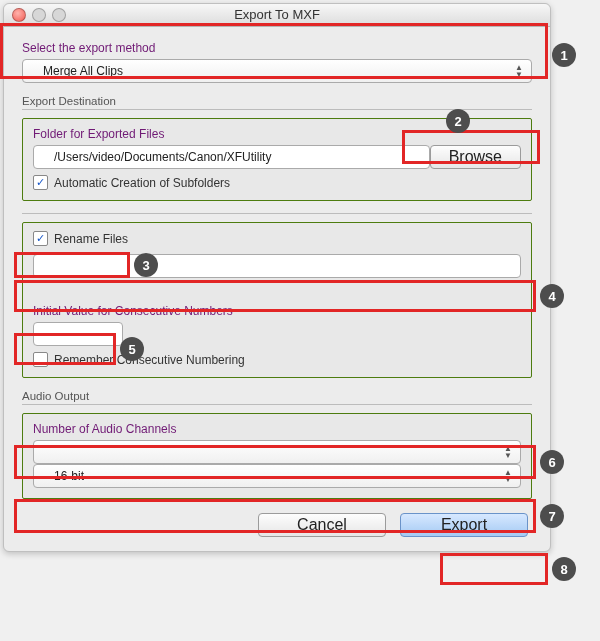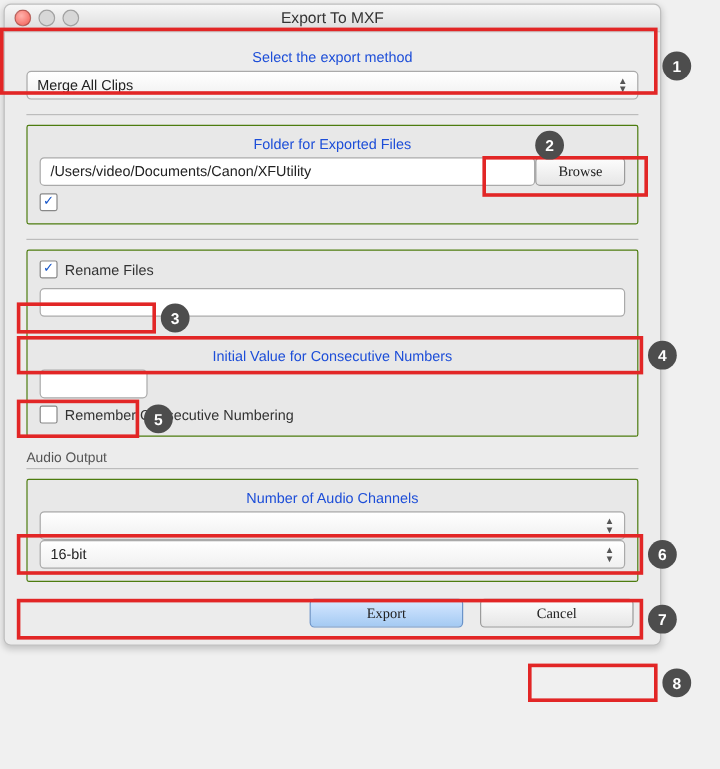--- a/index.html
+++ b/index.html
@@ -49,24 +49,23 @@
     border-radius: 50%;
     border: 1px solid rgba(0,0,0,0.25);
     background: #d7d7d7;
   }
   .tl-red { background: radial-gradient(circle at 40% 35%, #ffb3ad, #f25b52); }
   .content {
     padding: 14px 18px 14px 18px;
     box-sizing: border-box;
   }
   .label {
-    color: #1d4ed8;
+    color: #701a75;
     margin-bottom: 4px;
     font-size: 12px;
-    text-align: center;
   }
   .section {
     margin-top: 12px;
   }
   .legend {
     color: #555;
     font-size: 11.5px;
     margin-bottom: 2px;
   }
   hr.sep {
@@ -83,21 +82,21 @@
   }
   .select-box, .text-input {
     width: 100%;
     height: 24px;
     border: 1px solid #aaa;
     border-radius: 4px;
     background: linear-gradient(#ffffff,#f0f0f0);
     box-sizing: border-box;
     display: flex;
     align-items: center;
-    padding: 0 8px;
+    padding: 0 20px;
     font-size: 12px;
     color: #222;
     position: relative;
   }
   .select-box .arrows {
     position: absolute;
     right: 4px;
     top: 2px;
     width: 16px;
     height: 18px;
@@ -116,27 +115,26 @@
     display: flex;
     align-items: flex-end;
     gap: 0;
   }
   .btn {
     height: 22px;
     padding: 0 18px;
     border: 1px solid #9b9b9b;
     border-radius: 4px;
     background: linear-gradient(#fdfdfd,#e6e6e6);
-    font-size: 12px;
+    font-size: 16px;
     color: #222;
     white-space: nowrap;
     display:inline-flex;
     align-items:center;
     justify-content:center;
-    font-family:Liberation Serif, serif;
   }
   .btn.primary {
     background: linear-gradient(#d7e8ff,#a4caf3);
     border-color: #6a93c9;
   }
   .checkbox-row {
     display: flex;
     align-items: center;
     gap: 6px;
     margin-top: 6px;
@@ -206,33 +204,35 @@
 
   <div class="content" style="position:relative;">
 
     <div class="label">Select the export method</div>
     <div class="select-box">
       <span>Merge All Clips</span>
       <span class="arrows">▲<br>▼</span>
     </div>
 
     <div class="section">
+      <div class="legend">Export Destination</div>
       <hr class="sep">
       <div class="fieldset">
         <div class="label">Folder for Exported Files</div>
         <div class="row-flex">
           <div class="text-input" style="flex:1;">
             <span>/Users/video/Documents/Canon/XFUtility</span>
           </div>
           <div class="btn">
             <span>Browse</span>
           </div>
         </div>
         <div class="checkbox-row">
           <div class="checkbox">✓</div>
+          <span>Automatic Creation of Subfolders</span>
         </div>
       </div>
     </div>
 
     <div class="section">
       <hr class="sep">
       <div class="fieldset">
         <div class="checkbox-row" style="margin-top:0;">
           <div class="checkbox">✓</div>
           <span>Rename Files</span>
@@ -260,25 +260,25 @@
           <span class="arrows">▲<br>▼</span>
         </div>
         <div class="select-box">
           <span>16-bit</span>
           <span class="arrows">▲<br>▼</span>
         </div>
       </div>
     </div>
 
     <div class="footer">
+      <div class="btn" style="min-width:90px;">
+        <span>Cancel</span>
+      </div>
       <div class="btn primary" style="min-width:90px;">
         <span>Export</span>
-      </div>
-      <div class="btn" style="min-width:90px;">
-        <span>Cancel</span>
       </div>
     </div>
 
     <div class="hl" style="left:-4px; top:-4px; width:548px; height:56px;"></div>
     <div class="hl" style="left:398px; top:103px; width:138px; height:34px;"></div>
     <div class="hl" style="left:10px;  top:225px; width:116px; height:26px;"></div>
     <div class="hl" style="left:10px;  top:253px; width:522px; height:32px;"></div>
     <div class="hl" style="left:10px;  top:306px; width:102px; height:32px;"></div>
     <div class="hl" style="left:10px;  top:418px; width:522px; height:34px;"></div>
     <div class="hl" style="left:10px;  top:472px; width:522px; height:34px;"></div>

